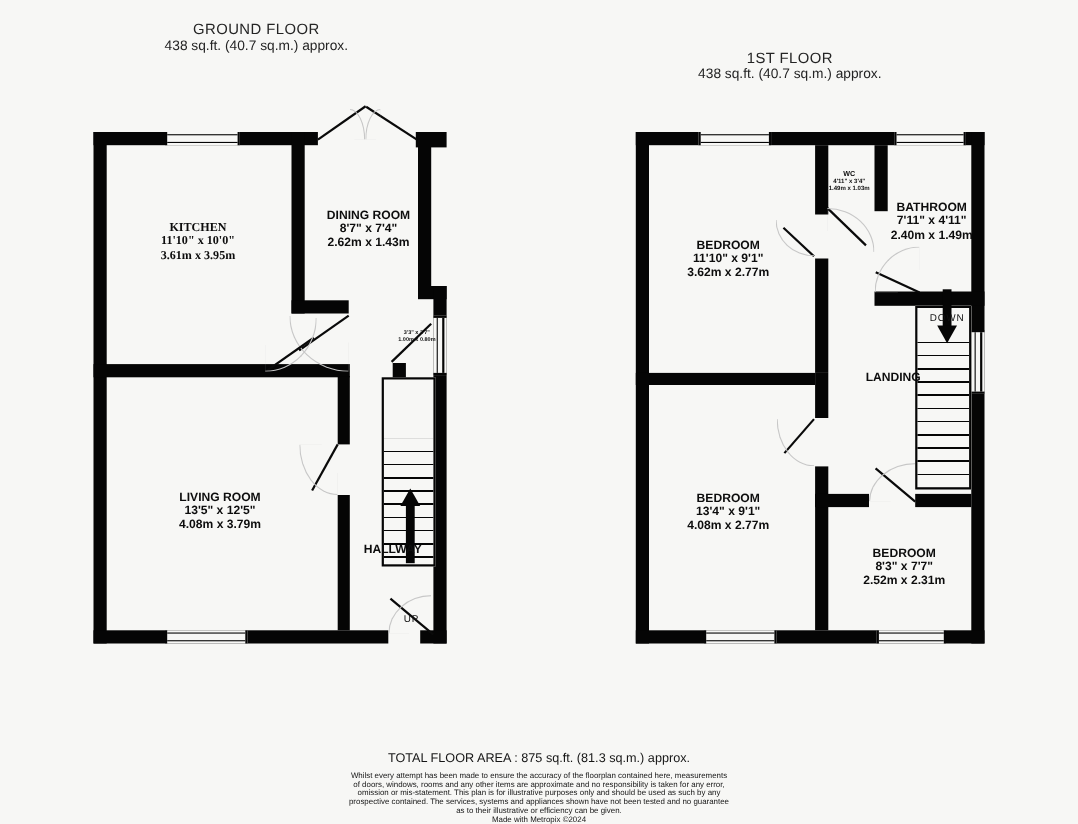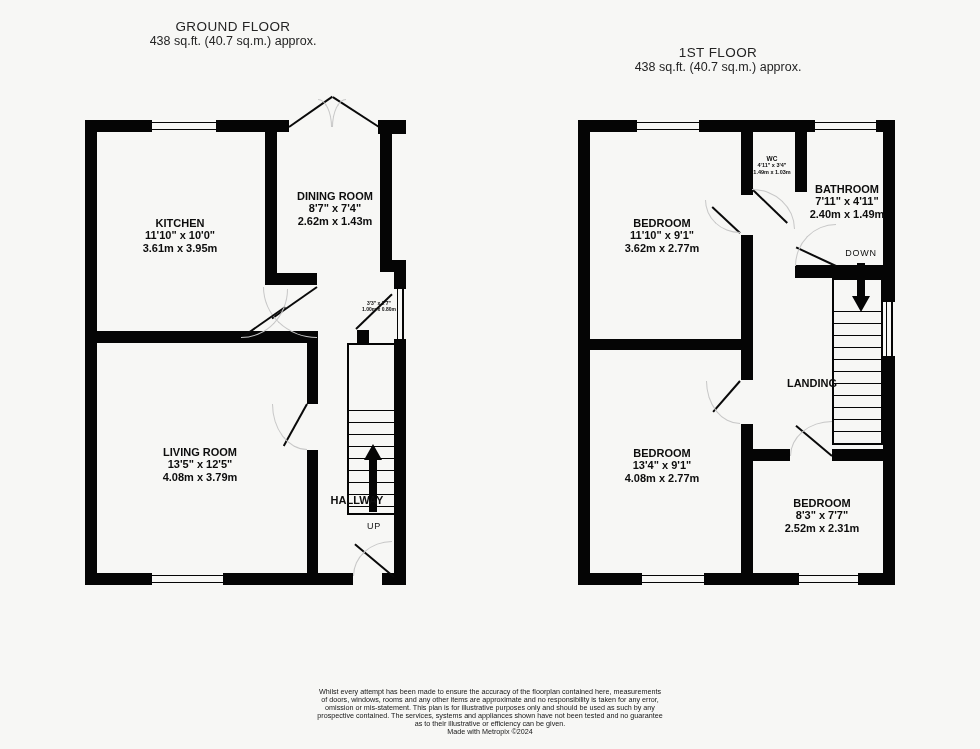--- a/index.html
+++ b/index.html
@@ -29,21 +29,21 @@
   .arc-tr{border-right:1.3px solid #c7c7c7;border-top:1.3px solid #c7c7c7;border-top-right-radius:100% 100%;}
   .arc-bl{border-left:1.3px solid #c7c7c7;border-bottom:1.3px solid #c7c7c7;border-bottom-left-radius:100% 100%;}
   .arc-br{border-right:1.3px solid #c7c7c7;border-bottom:1.3px solid #c7c7c7;border-bottom-right-radius:100% 100%;}
   .lbl{position:absolute;transform:translateX(-50%);width:max-content;text-align:center;font-weight:bold;font-size:11px;line-height:12.4px;color:#0d0d0d;}
   .lbl-sm{font-weight:bold;font-size:5px;line-height:5.6px;}
   .lbl-wc{font-size:6.5px;line-height:7.2px;}
   .lbl-wc .dims{font-size:5.5px;line-height:6.4px;}
   .hdr{position:absolute;transform:translateX(-50%);width:max-content;text-align:center;color:#242424;}
   .hdr .t{font-size:13.5px;line-height:15px;letter-spacing:.4px;}
   .hdr .a{font-size:12.5px;line-height:14px;}
-  .dirlbl{position:absolute;transform:translateX(-50%);width:max-content;font-size:9px;letter-spacing:.8px;color:#111;}
+  .dirlbl{position:absolute;transform:translateX(-50%);width:max-content;font-size:9px;letter-spacing:.8px;color:#111;margin-top:36px;}
   .arrow-head-up{position:absolute;width:0;height:0;border-left:9px solid transparent;border-right:9px solid transparent;border-bottom:16px solid #050505;}
   .arrow-head-down{position:absolute;width:0;height:0;border-left:9px solid transparent;border-right:9px solid transparent;border-top:16px solid #050505;}
   .arrow-shaft{position:absolute;background:#050505;}
   .footer{position:absolute;left:490px;transform:translateX(-50%);width:max-content;text-align:center;color:#161616;}
   .footer .total{font-size:11.5px;line-height:13px;}
   .footer .fine{font-size:7.2px;line-height:7.9px;}
 </style>
 </head>
 <body>
 
@@ -95,21 +95,21 @@
 
   <div class="door" style="left:394px;top:576px;width:51px;transform:rotate(-140deg);"></div>
   <div class="arc arc-tl" style="left:353px;top:541px;width:39px;height:35px;"></div>
 
   <div class="stairs" style="left:347px;top:343px;width:49px;height:172px;">
     <div class="treads" style="top:54px;"></div>
   </div>
   <div class="arrow-shaft" style="left:369px;top:459px;width:8px;height:53px;"></div>
   <div class="arrow-head-up" style="left:364px;top:444px;"></div>
 
-  <div class="lbl" style="left:180px;top:217px;">
+  <div class="lbl" style="left:180px;top:201px;font-family:Liberation Serif, serif;">
     <div>KITCHEN</div>
     <div>11'10" x 10'0"</div>
     <div>3.61m x 3.95m</div>
   </div>
   <div class="lbl" style="left:335px;top:190px;">
     <div>DINING ROOM</div>
     <div>8'7" x 7'4"</div>
     <div>2.62m x 1.43m</div>
   </div>
   <div class="lbl" style="left:200px;top:446px;">
@@ -180,36 +180,37 @@
     <div>WC</div>
     <div class="dims">4'11" x 3'4"</div>
     <div class="dims">1.49m x 1.03m</div>
   </div>
   <div class="lbl" style="left:847px;top:183px;">
     <div>BATHROOM</div>
     <div>7'11" x 4'11"</div>
     <div>2.40m x 1.49m</div>
   </div>
   <div class="dirlbl" style="left:861px;top:248px;">DOWN</div>
-  <div class="lbl" style="left:812px;top:337px;margin-top:40px;">
+  <div class="lbl" style="left:812px;top:337px;">
     <div>LANDING</div>
   </div>
   <div class="lbl" style="left:662px;top:447px;">
     <div>BEDROOM</div>
     <div>13'4" x 9'1"</div>
     <div>4.08m x 2.77m</div>
   </div>
   <div class="lbl" style="left:822px;top:497px;">
     <div>BEDROOM</div>
     <div>8'3" x 7'7"</div>
     <div>2.52m x 2.31m</div>
   </div>
 </div>
 
 <div class="footer" style="top:684px;">
+  <div class="total">TOTAL FLOOR AREA : 875 sq.ft. (81.3 sq.m.) approx.</div>
   <div class="fine" style="margin-top:4px;">
     <div>Whilst every attempt has been made to ensure the accuracy of the floorplan contained here, measurements</div>
     <div>of doors, windows, rooms and any other items are approximate and no responsibility is taken for any error,</div>
     <div>omission or mis-statement. This plan is for illustrative purposes only and should be used as such by any</div>
     <div>prospective contained. The services, systems and appliances shown have not been tested and no guarantee</div>
     <div>as to their illustrative or efficiency can be given.</div>
     <div>Made with Metropix ©2024</div>
   </div>
 </div>
 

